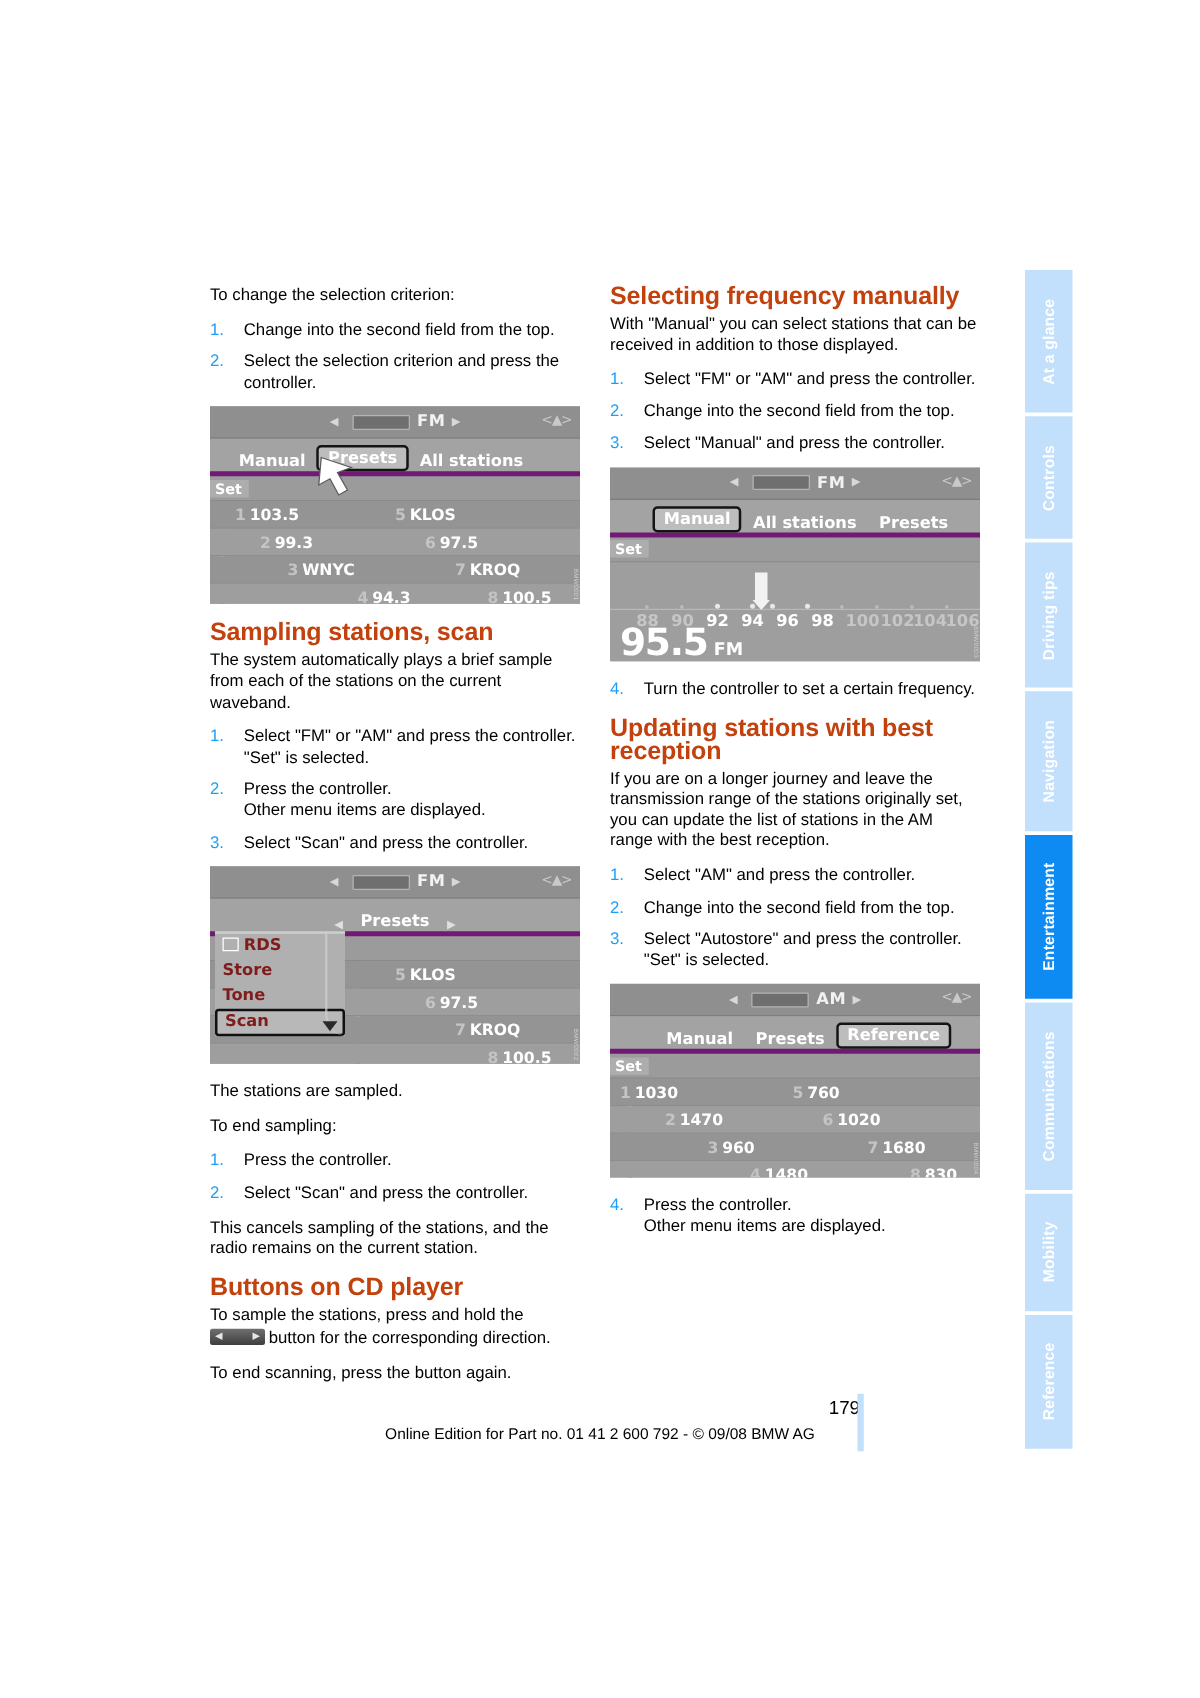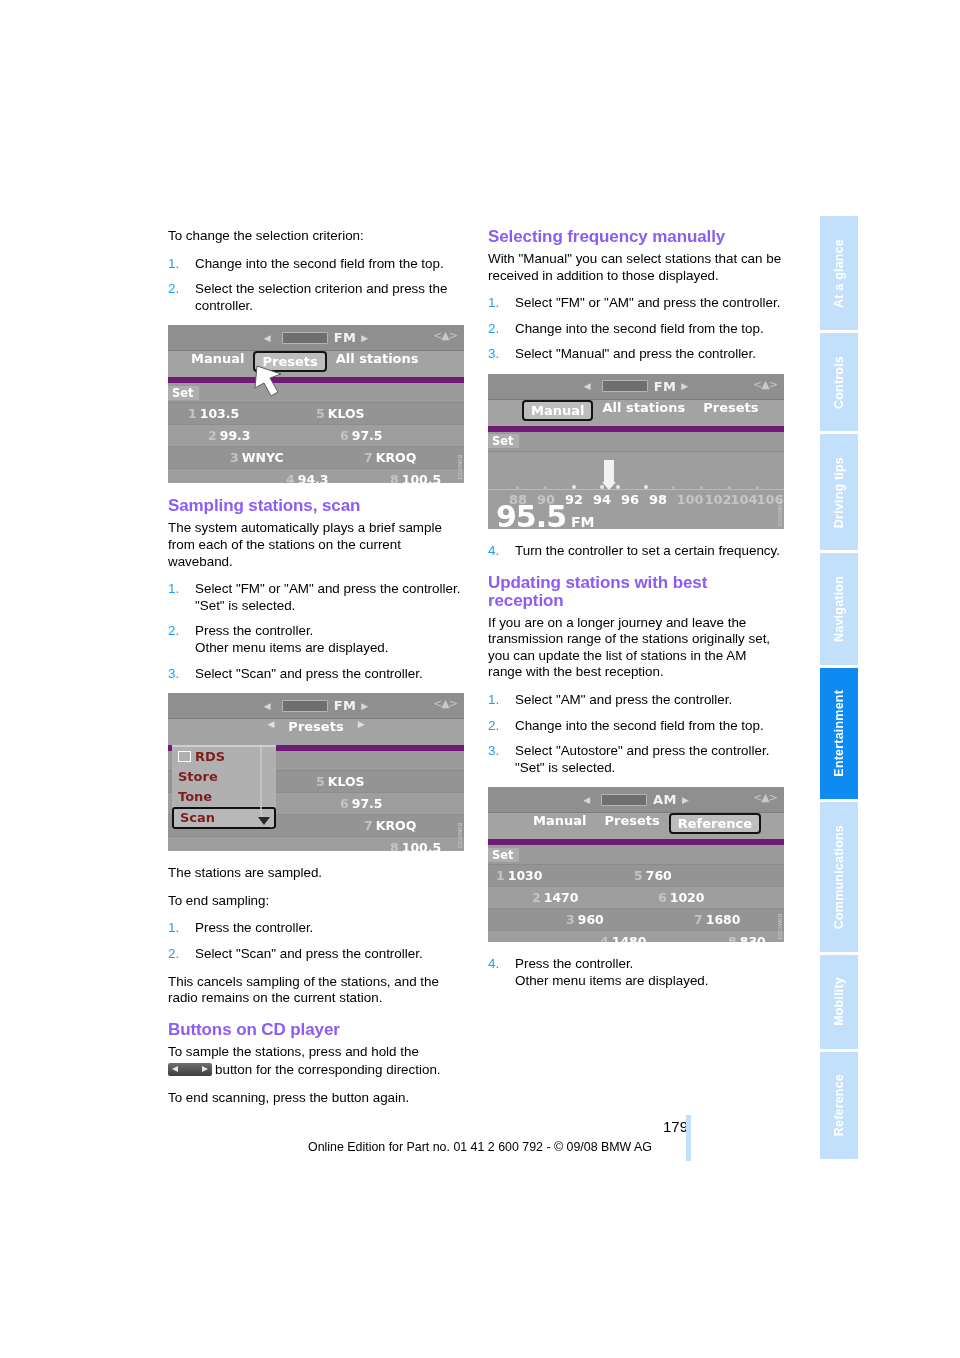--- a/index.html
+++ b/index.html
@@ -66,23 +66,23 @@
 
   p.body {
     margin: 0 0 11px 0;
     font-size: 13.4px;
     line-height: 16.6px;
     color: #000;
   }
 
   h2.heading {
     margin: 14px 0 5px 0;
-    font-size: 17px;
-    font-weight: bold;
-    color: #8b5cf6;
+    font-size: 20px;
+    font-weight: bold;
+    color: #c2410c;
     line-height: 18px;
     letter-spacing: -0.1px;
   }
   h2.heading.first { margin-top: 0; }
 
   ol.steps {
     list-style: none;
     margin: 0 0 11px 0;
     padding: 0;
     counter-reset: stepnum;
@@ -149,23 +149,23 @@
     position: absolute;
     right: 7px; top: 4px;
     color: #c9c9c9;
     font-size: 11px;
     letter-spacing: -1px;
   }
 
   .shot-menubar {
     height: 26px;
     background: #a3a3a3;
-    border-bottom: 6px solid #701a75;
+    border-bottom: 4px solid #701a75;
     display: flex;
-    align-items: flex-start;
+    align-items: flex-end;
     position: relative;
   }
   .shot-menubar.centered { justify-content: center; }
   .menu-item {
     color: #ffffff;
     font-size: 13px;
     font-weight: bold;
     padding: 0 9px;
     white-space: nowrap;
   }

